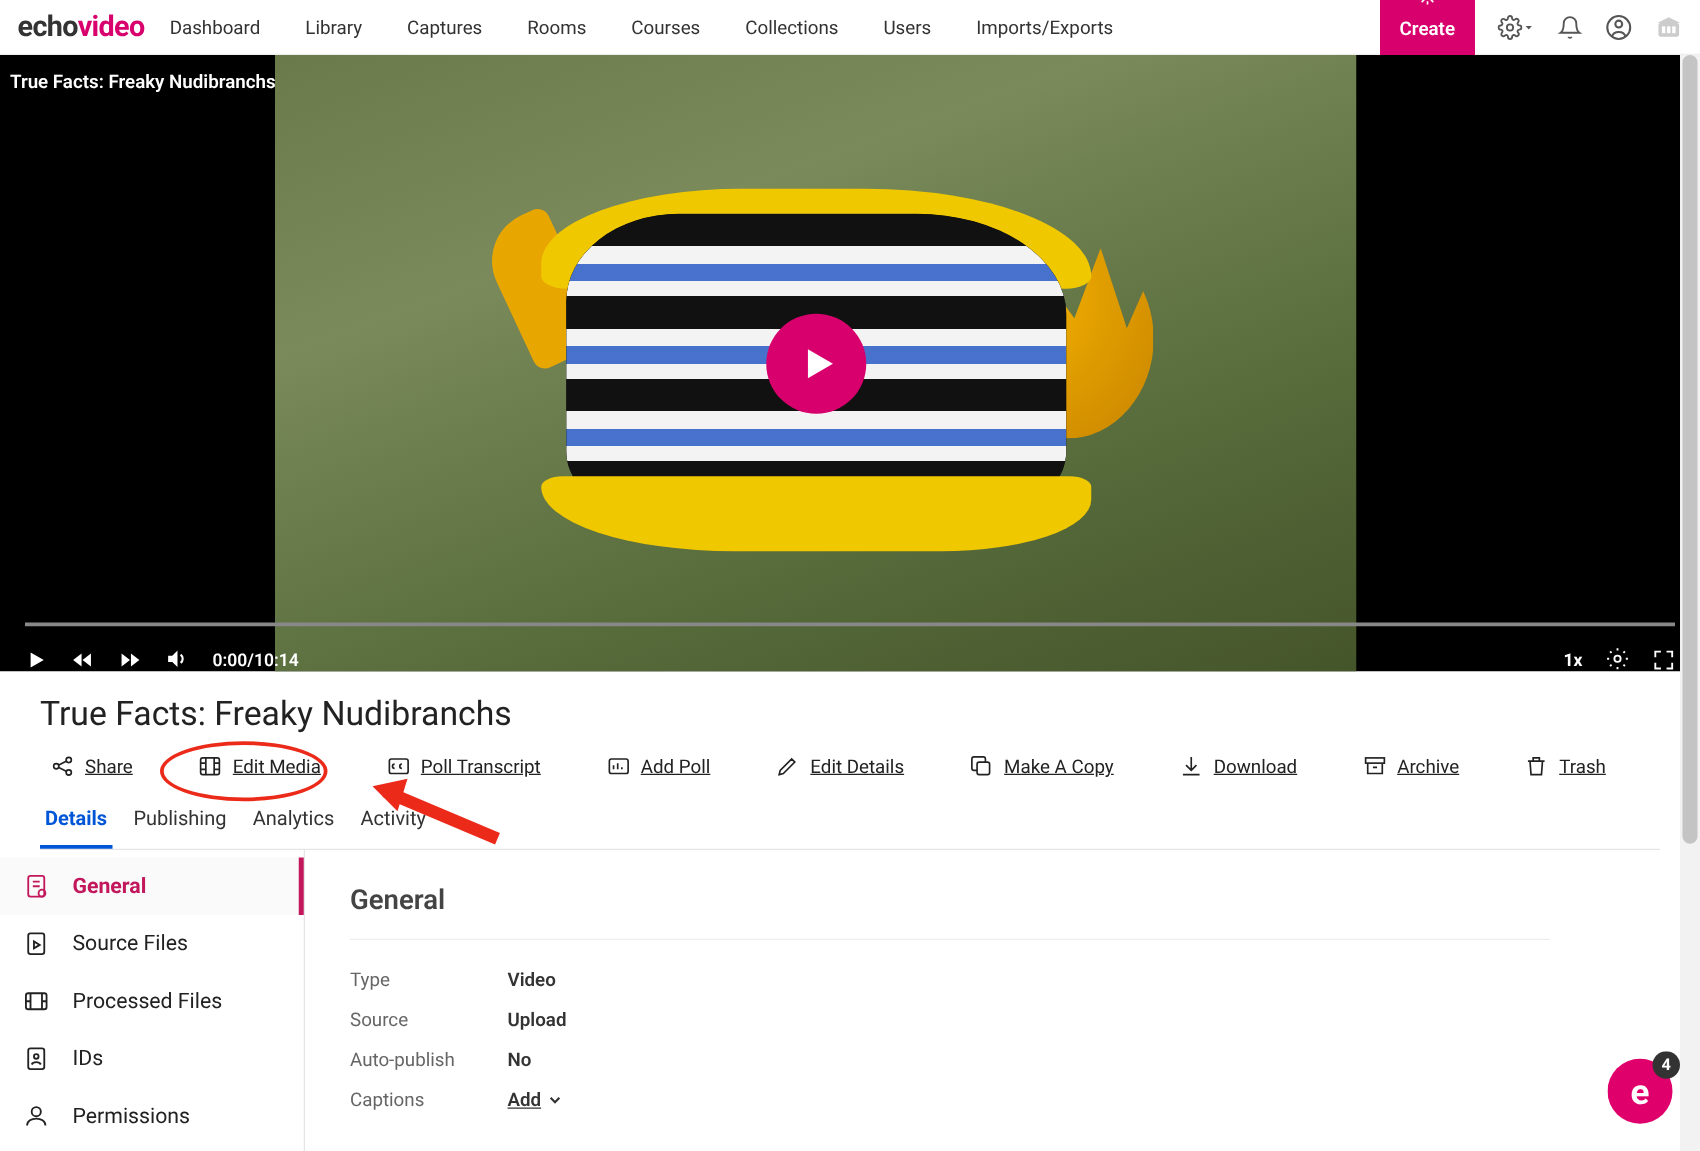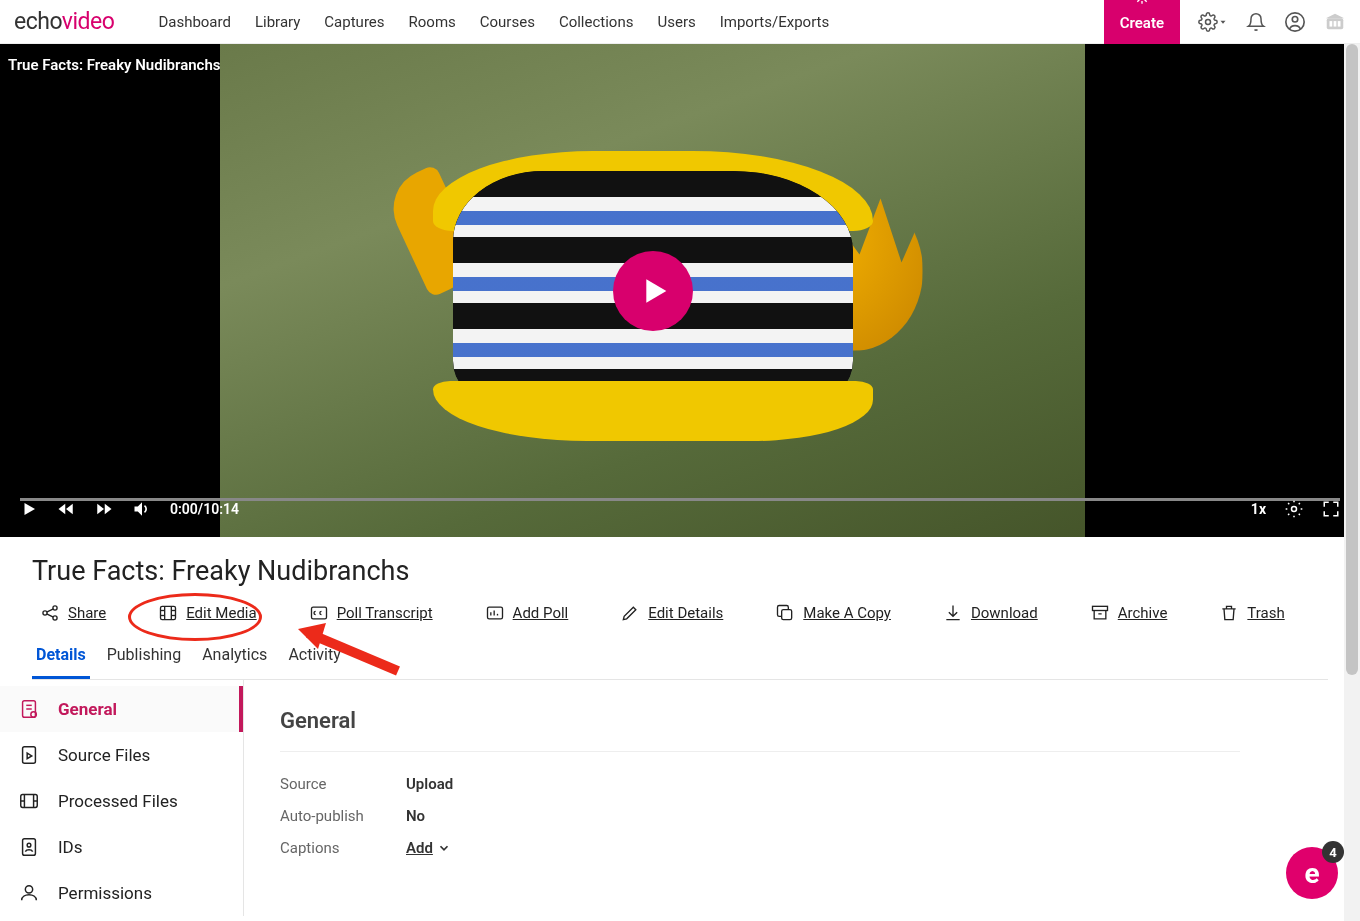--- a/index.html
+++ b/index.html
@@ -1,43 +1,43 @@
 <!DOCTYPE html>
 <html><head>
 <meta charset="utf-8">
 <style>
 * { margin: 0; padding: 0; box-sizing: border-box; font-family: -apple-system, BlinkMacSystemFont, "Segoe UI", Roboto, Arial, sans-serif; }
 body { background: #fff; color: #333; width: 1360px; height: 921px; overflow: hidden; }
 
 
 .topnav { display: flex; align-items: center; height: 44px; padding: 0 14px; border-bottom: 1px solid #eee; }
-.logo { font-size: 23px; font-weight: 400; letter-spacing: -0.5px; margin-right: 20px; }
+.logo { font-size: 23px; font-weight: 700; letter-spacing: -0.5px; margin-right: 20px; }
 .logo .e1 { color: #333; }
 .logo .vid { color: #d8006d; }
-.topnav-links { display: flex; gap: 24px; flex: 1; margin-left: 24px; }
+.topnav-links { display: flex; gap: 36px; flex: 1; }
 .topnav-links a { color: #333; text-decoration: none; font-size: 15px; }
 .create-btn { background: #d8006d; color: #fff; border: none; border-radius: 6px; padding: 8px 16px; font-size: 15px; font-weight: 600; display: flex; align-items: center; gap: 9px; cursor: pointer; margin-right: 18px; flex-direction: column; }
 .top-icons { display: flex; align-items: center; gap: 18px; }
 .top-icons span, .top-icons svg { color: #555; cursor: pointer; display:flex; align-items:center; }
 
 
 .video-shell { background: #000; position: relative; height: 493px; }
 .video-title-bar { position: absolute; left: 0; top: 12px; color: #fff; font-size: 15px; font-weight: 600; padding-left: 8px; }
 .video-frame { position: absolute; left: 220px; top: 0; width: 865px; height: 493px; overflow: hidden; background: linear-gradient(160deg,#6a7a4a 0%,#7a8a5a 30%,#566a3a 70%,#45552a 100%); display:flex; align-items:center; justify-content:center; }
 .nudibranch { position: relative; width: 520px; height: 300px; }
 .nudi-body { position:absolute; left:60px; top:30px; width:400px; height:230px; background:#111; border-radius: 90px 120px 40px 40px / 70px 80px 40px 40px; overflow:hidden; }
 .nudi-body::before { content:''; position:absolute; inset:0; background: repeating-linear-gradient(180deg,#111 0 26px,#fff 26px 40px,#4a77d6 40px 54px,#fff 54px 66px); opacity:0.95; border-radius:inherit; }
 .nudi-mantle-top { position:absolute; left:40px; top:10px; width:440px; height:80px; background:#f0c800; border-radius: 160px 180px 20px 20px / 60px 70px 10px 10px; }
 .nudi-mantle-bot { position:absolute; left:40px; bottom:0; width:440px; height:60px; background:#f0c800; border-radius: 20px 20px 140px 180px / 10px 10px 48px 60px; }
 .tentacle1 { position:absolute; left:10px; top:30px; width:60px; height:120px; background:#e8a600; border-radius: 40px 10px 40px 10px; transform: rotate(-25deg); }
 .tentacle2 { position:absolute; right:-10px; top:50px; width:140px; height:160px; background: radial-gradient(ellipse at 30% 30%, #f2b000, #c88400); border-radius: 40% 60% 60% 40%; clip-path: polygon(0 50%, 30% 10%, 55% 40%, 70% 5%, 85% 45%, 100% 15%, 100% 100%, 0 100%); }
 .play-btn { position:absolute; left:50%; top:50%; width:80px; height:80px; margin:-40px 0 0 -40px; background:#d8006d; border-radius:50%; display:flex; align-items:center; justify-content:center; }
 .play-btn svg { width:40px; height:40px; fill:#fff; }
 
-.player-bar { position:absolute; bottom:0; left:0; right:0; height:56px; display:flex; align-items:center; padding:0 20px; color:#fff; gap:18px; }
+.player-bar { position:absolute; bottom:0; left:0; right:0; height:56px; display:flex; align-items:flex-end; padding:0 20px; color:#fff; gap:18px; }
 .progress { position:absolute; bottom:36px; left:20px; right:20px; height:3px; background:#888; }
 .player-bar .spacer { flex:1; }
 .player-bar .pctl { cursor:pointer; display:flex; align-items:center; }
 .time-display { font-size:14px; font-weight:600; }
 
 
 .page-body { padding: 18px 32px 0 32px; }
 .media-title { font-size: 27px; font-weight:400; color:#222; margin-bottom: 16px; }
 
 
@@ -329,20 +329,24 @@
           <path d="M4 20c0-4 4-6 8-6s8 2 8 6"></path>
         </svg>
       <span>Permissions</span>
     </div>
   </div>
 
   <div class="detail-pane">
     <h2 class="pane-heading">General</h2>
     <hr class="pane-hr">
     <div class="kv">
+      <span class="k">Type</span>
+      <span class="v">Video</span>
+    </div>
+    <div class="kv">
       <span class="k">Source</span>
       <span class="v">Upload</span>
     </div>
     <div class="kv">
       <span class="k">Auto-publish</span>
       <span class="v">No</span>
     </div>
     <div class="kv">
       <span class="k">Captions</span>
       <span class="v link">

